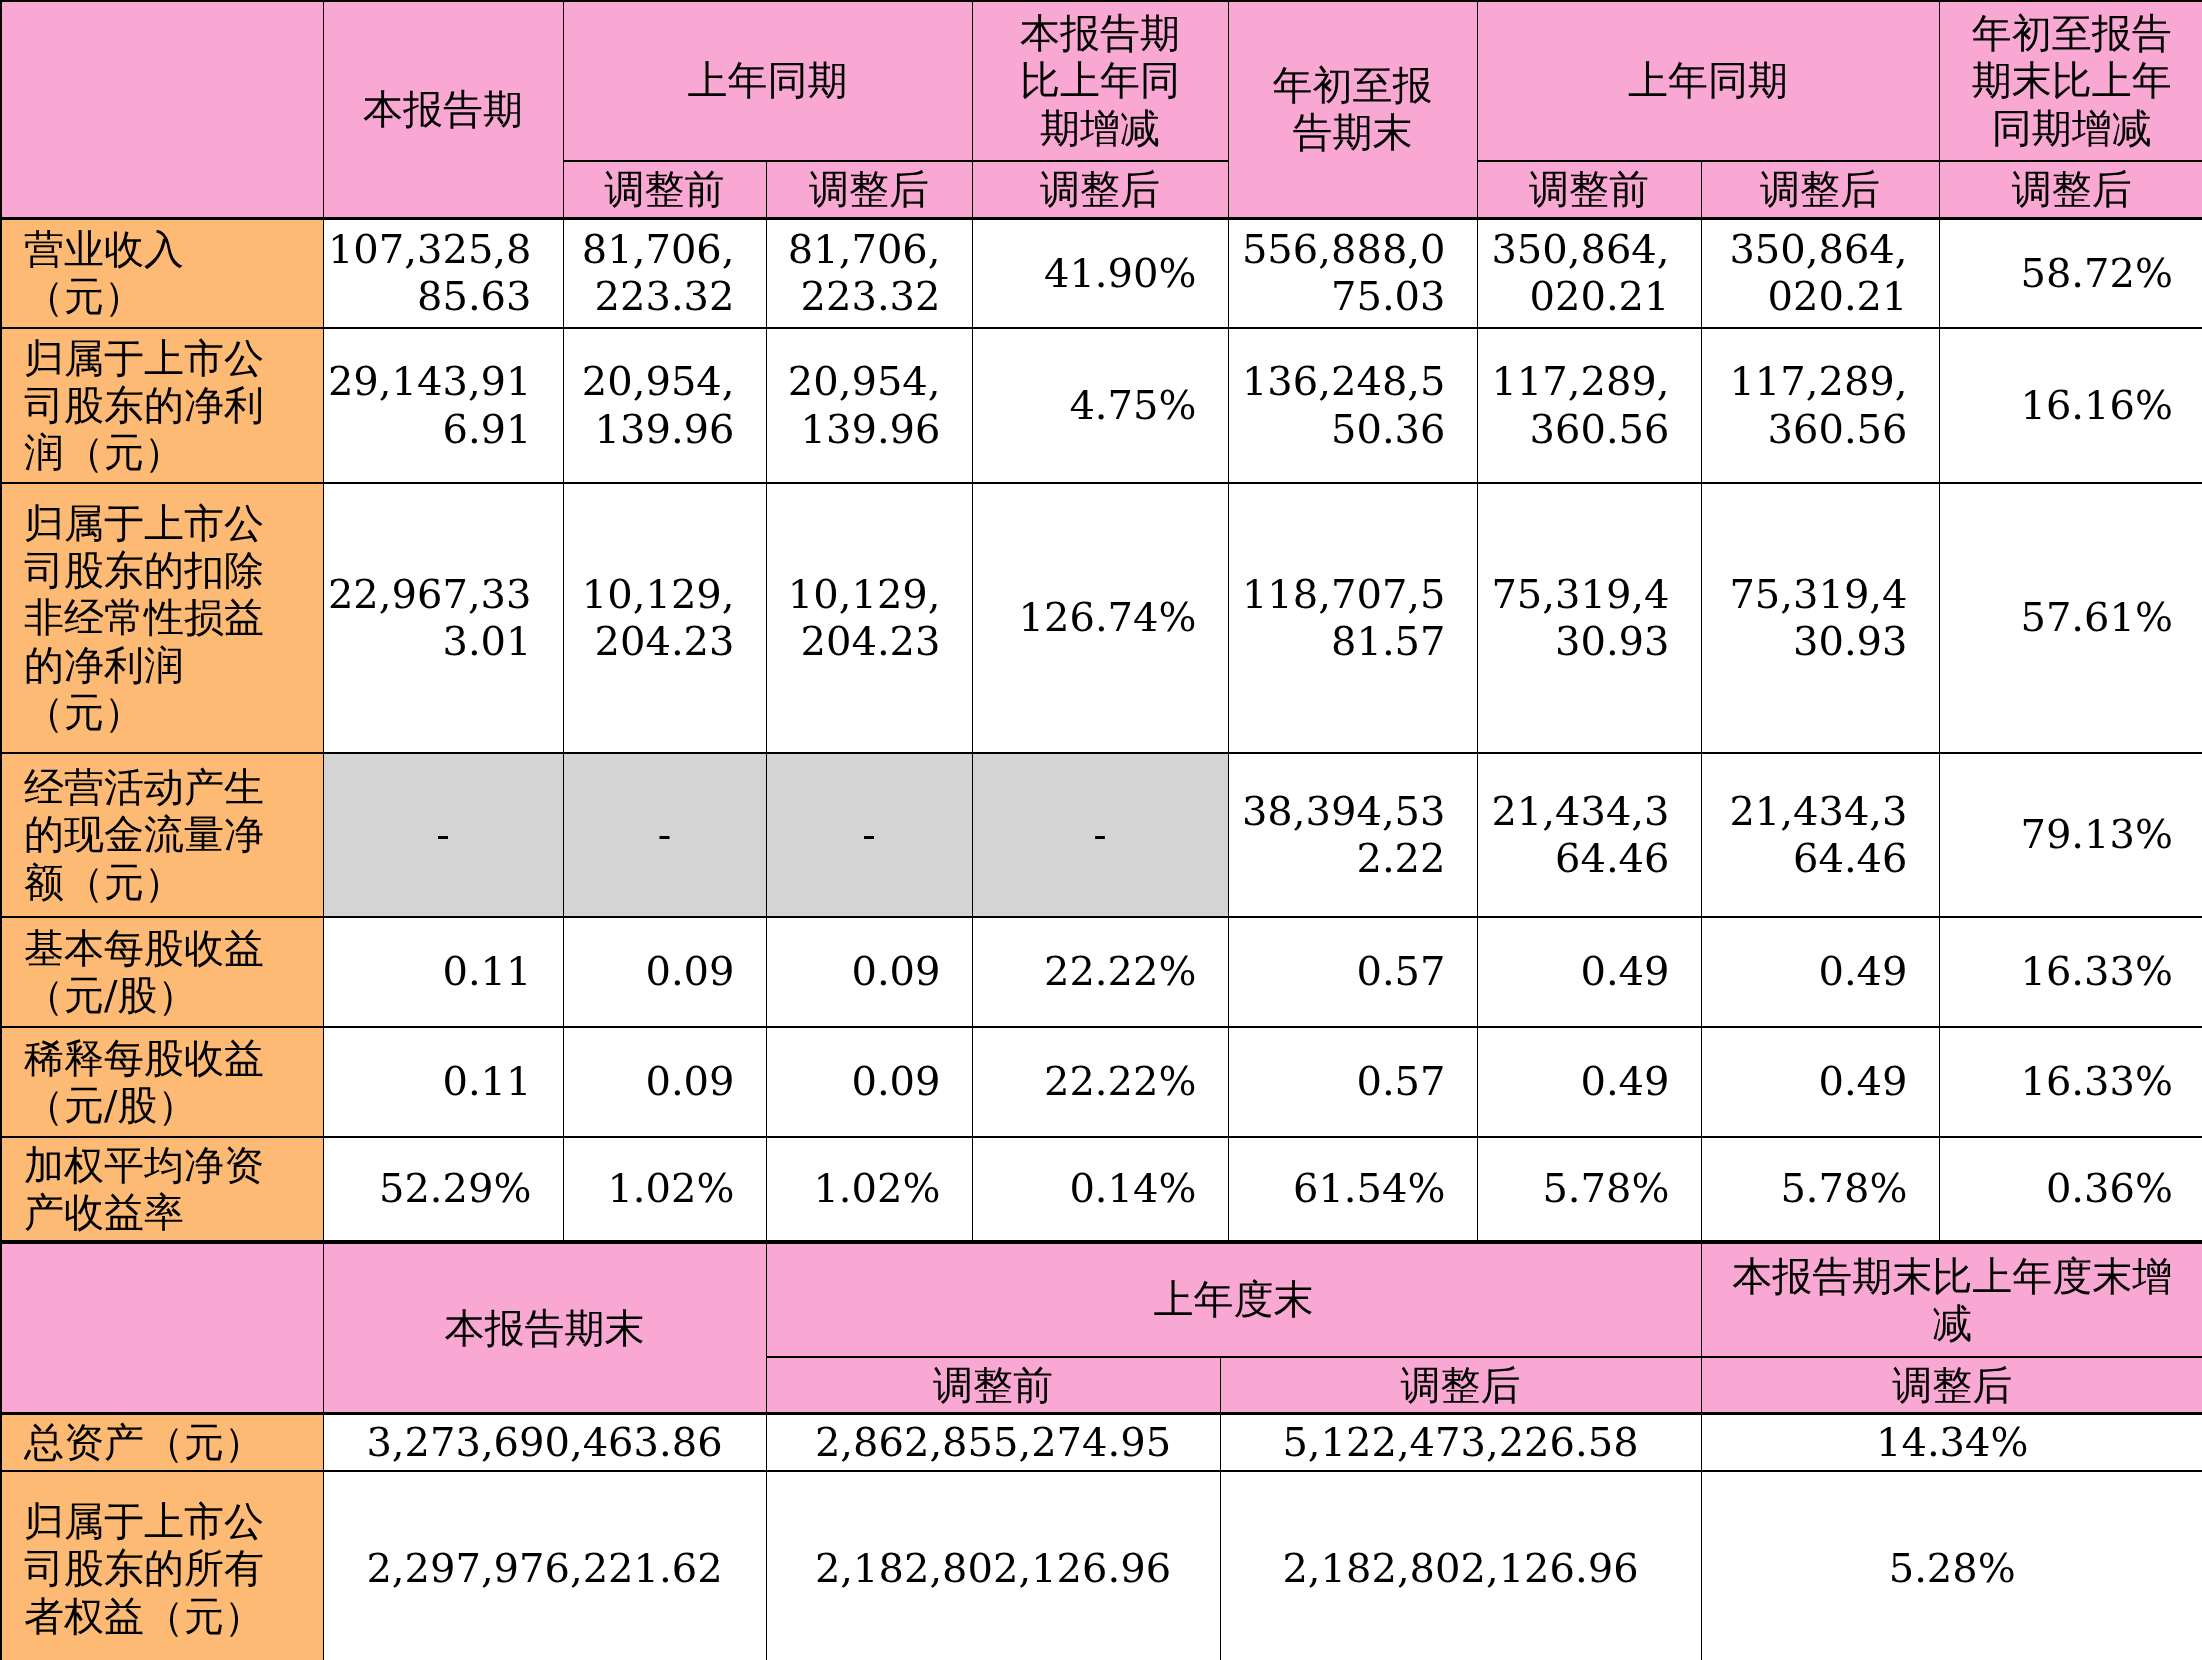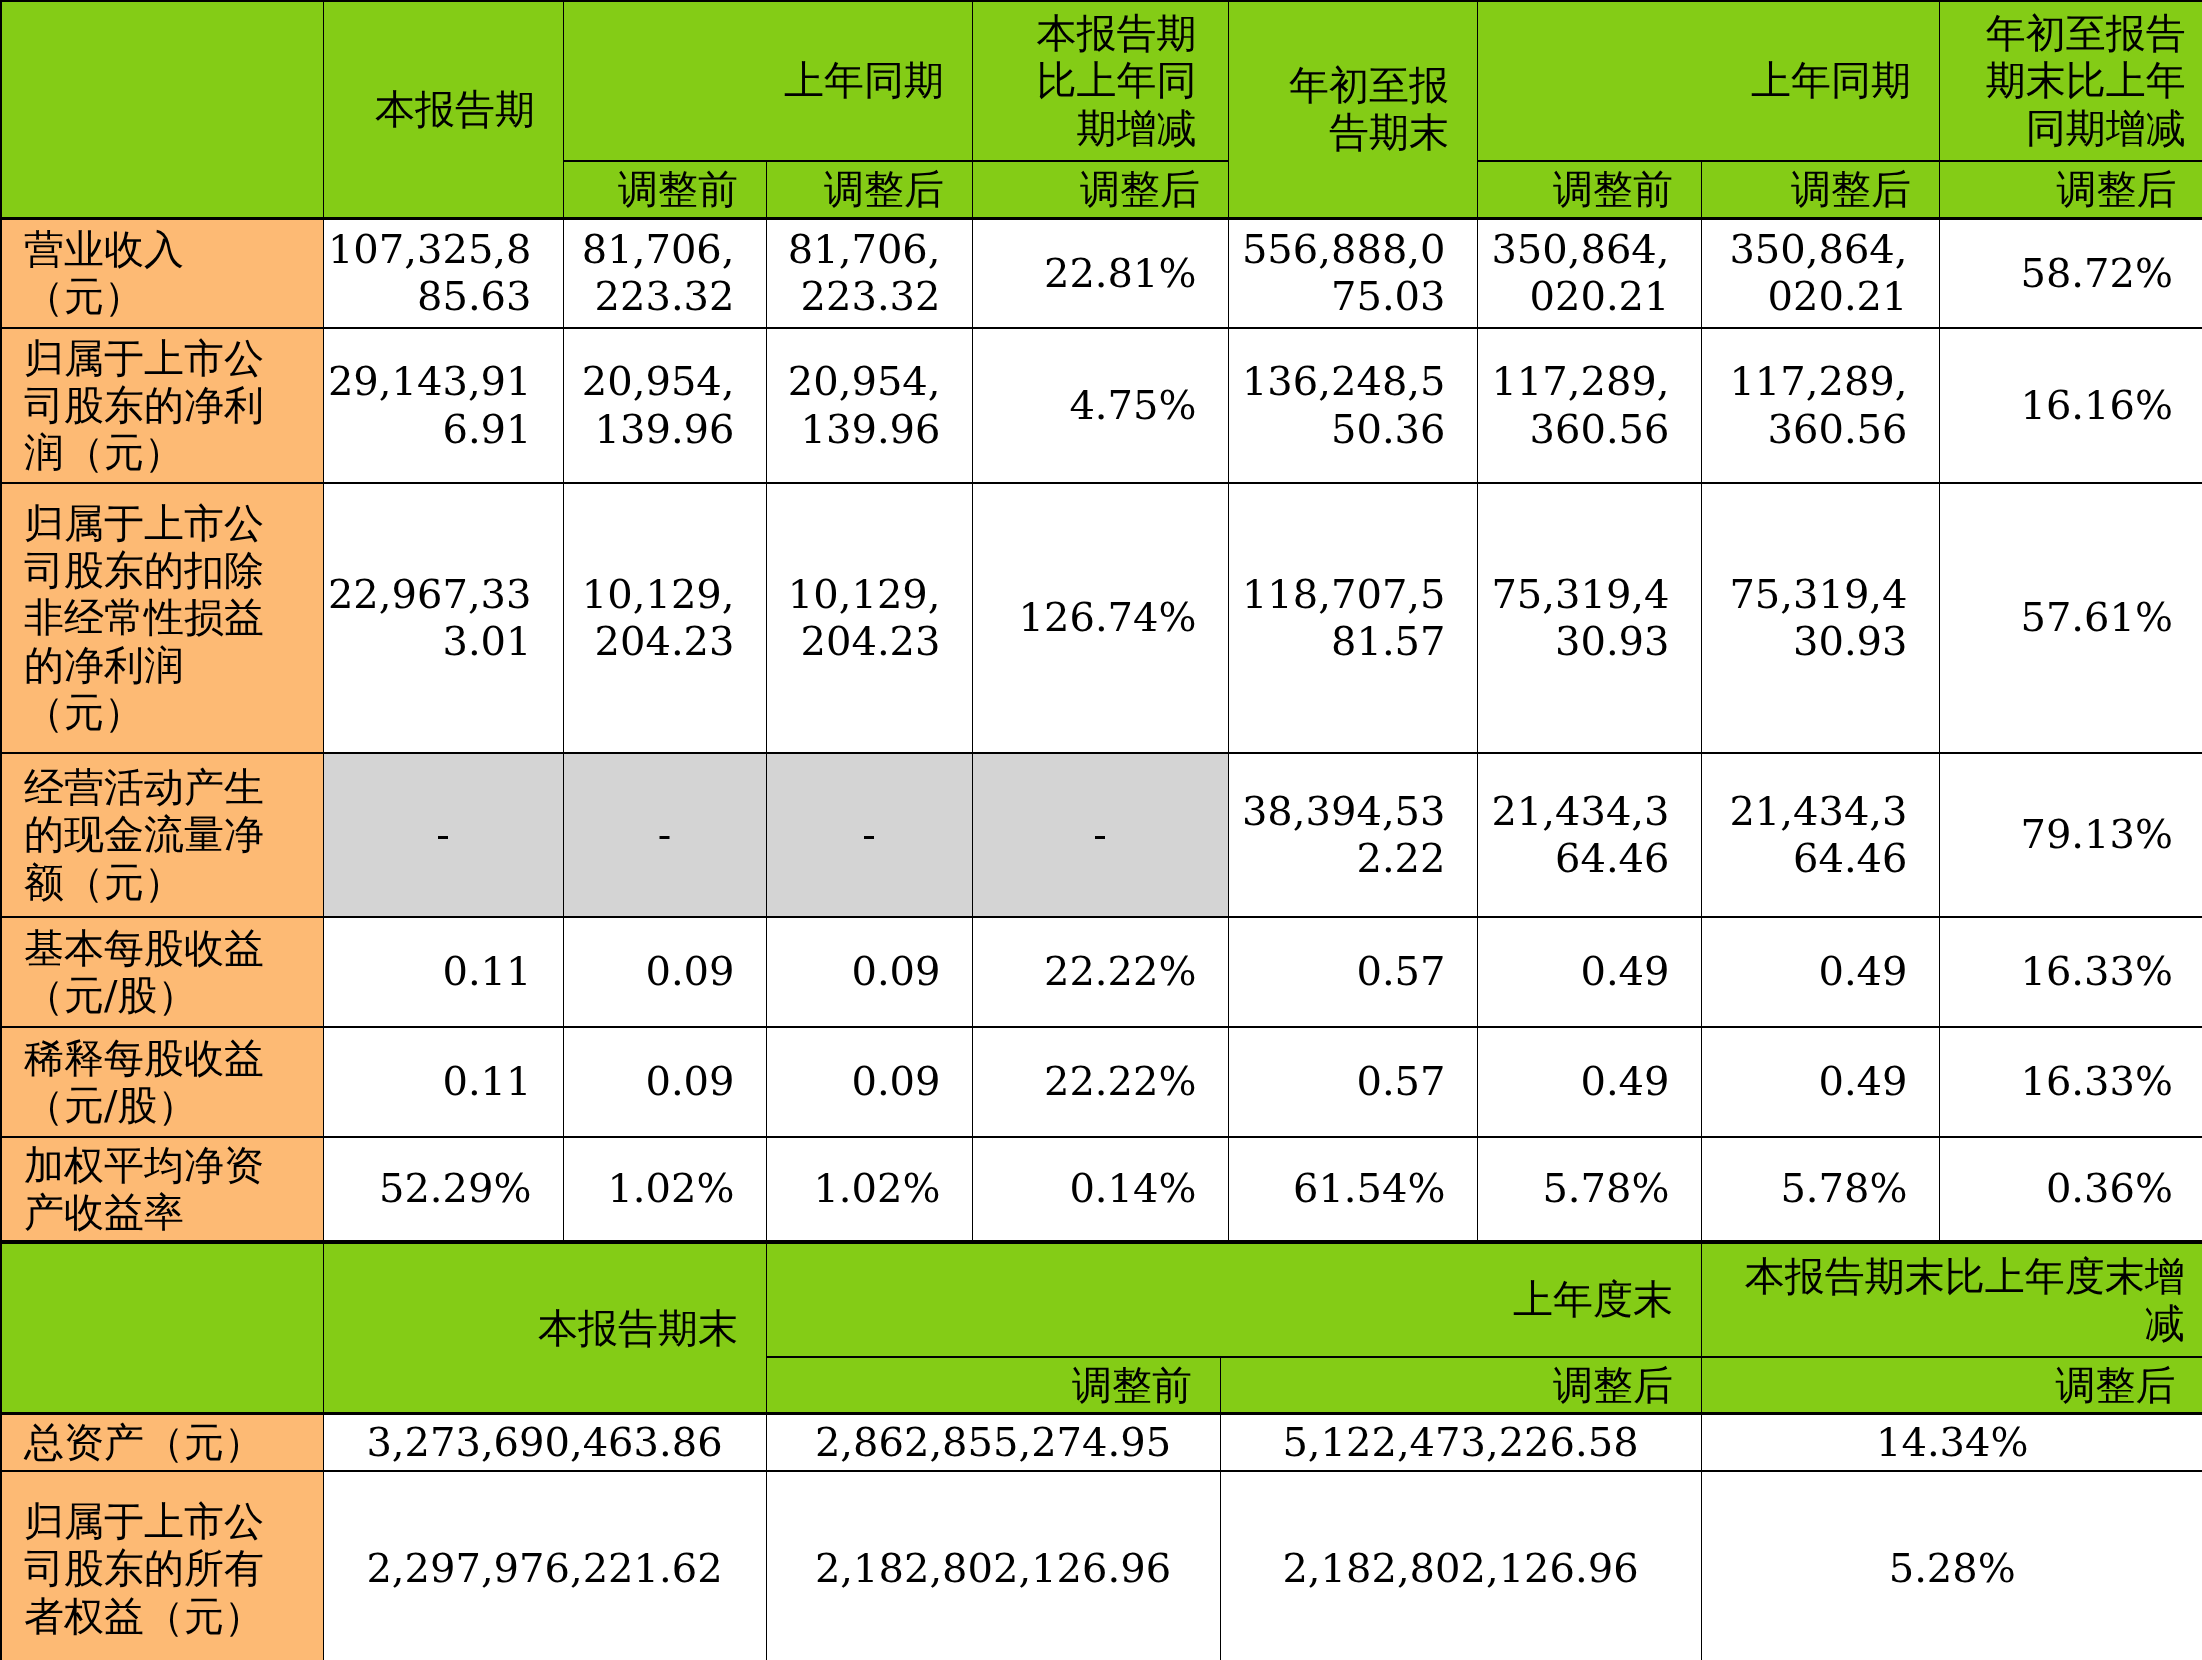--- a/index.html
+++ b/index.html
@@ -23,21 +23,21 @@
     border-top-width:2.7px;
     border-bottom-width:2.7px;
     font-weight:normal;
     padding:0;
     vertical-align:middle;
     background:#ffffff;
     overflow:hidden;
   }
   thead { border-bottom:3.7px solid #000; }
   table { border:2.7px solid #000; }
-  .hd  { background:#84cc16; text-align:right; padding:3.7px 27.4px; }
+  .hd  { background:#f9a8d4; text-align:center; padding:3.7px 27.4px; }
   .lbl { background:#fdba74; text-align:left;  padding:3.7px 25.6px 3.7px 22px; }
   .num { text-align:right; padding-right:31px; padding-left:3.7px; word-break:break-all;margin-left:40px; }
   .pct { text-align:right; padding-right:31px; }
   .dash{ background:#d4d4d4; text-align:center; }
   .cnum{ text-align:center; padding:0 9px; }
   
   .t1 .c1{width:322px}.t1 .c2{width:240px}.t1 .c3{width:203px}.t1 .c4{width:206px}
   .t1 .c5{width:256px}.t1 .c6{width:249px}.t1 .c7{width:224px}.t1 .c8{width:238px}
   .t1 .c9{width:266px}
   
@@ -77,21 +77,21 @@
       <th class="hd">调整后</th>
       <th class="hd">调整后</th>
     </tr>
   </thead>
   <tbody>
     <tr style="height:110px">
       <td class="lbl">营业收入（元）</td>
       <td class="num">107,325,885.63</td>
       <td class="num">81,706,223.32</td>
       <td class="num">81,706,223.32</td>
-      <td class="pct">22.81%</td>
+      <td class="pct">41.90%</td>
       <td class="num">556,888,075.03</td>
       <td class="num">350,864,020.21</td>
       <td class="num">350,864,020.21</td>
       <td class="pct">58.72%</td>
     </tr>
     <tr style="height:155px">
       <td class="lbl">归属于上市公司股东的净利润（元）</td>
       <td class="num">29,143,916.91</td>
       <td class="num">20,954,139.96</td>
       <td class="num">20,954,139.96</td>

